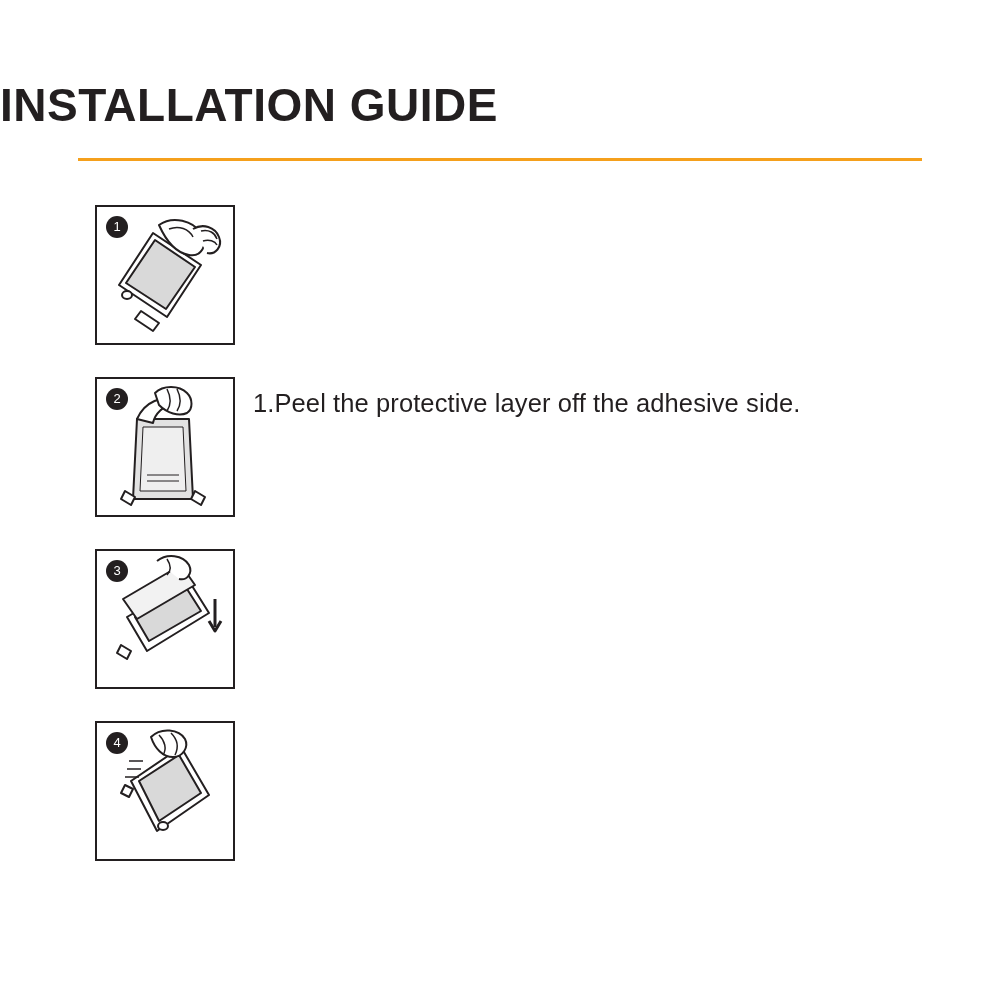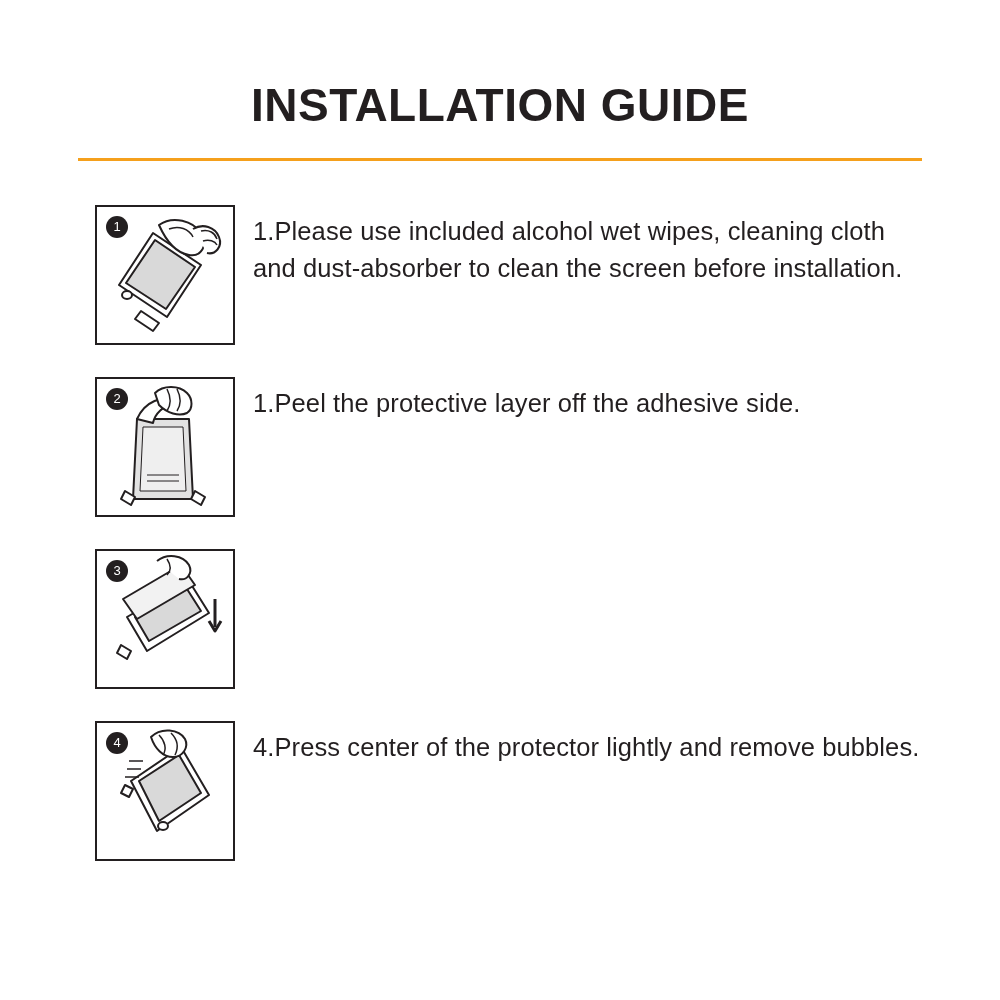--- a/index.html
+++ b/index.html
@@ -20,21 +20,21 @@
     left: 0; top: 0;
     width: 1000px;
     height: 1000px;
     box-sizing: border-box;
   }
   .title {
     position: absolute;
     left: 0;
     top: 78px;
     width: 1000px;
-    text-align: center;
+    text-align: left;
     font-size: 46px;
     font-weight: bold;
     letter-spacing: 0.5px;
     color: #231f20;
   }
   .rule {
     position: absolute;
     left: 78px;
     top: 158px;
     width: 844px;
@@ -124,21 +124,20 @@
 
             <path d="M96 22 C106 16, 118 20, 122 30 C126 40, 118 48, 110 46" fill="#ffffff"></path>
             <path d="M104 24 C112 22, 118 26, 120 32" stroke-width="1.5"></path>
             <path d="M106 34 C112 32, 118 34, 120 38" stroke-width="1.5"></path>
 
             <path d="M44 104 L62 116 L56 124 L38 112 Z" fill="#ffffff"></path>
           </g>
         </svg>
         <div class="badge">1</div>
       </div>
-      <div class="text">1.Please use included alcohol wet wipes, cleaning cloth and dust-absorber to clean the screen before installation.</div>
     </div>
 
     <div class="step step-2 s2">
       <div class="thumb">
         <svg width="136" height="136" viewBox="0 0 136 136">
           <g stroke="#231f20" stroke-width="2" fill="none" stroke-linejoin="round">
 
             <path d="M40 40 L92 40 L96 120 L36 120 Z" fill="#e2e2e2"></path>
             <path d="M46 48 L86 48 L89 112 L43 112 Z" fill="#efefef" stroke-width="1"></path>
 
@@ -198,17 +197,16 @@
 
             <path d="M30 46 L44 46" stroke-width="1.5"></path>
             <path d="M28 54 L42 54" stroke-width="1.5"></path>
             <path d="M32 38 L46 38" stroke-width="1.5"></path>
 
             <path d="M28 62 L36 66 L32 74 L24 70 Z" fill="#ffffff"></path>
           </g>
         </svg>
         <div class="badge">4</div>
       </div>
-      <div class="text">4.Press center of the protector lightly and remove bubbles.</div>
     </div>
 
   </div>
 </div>
 
 </body></html>

